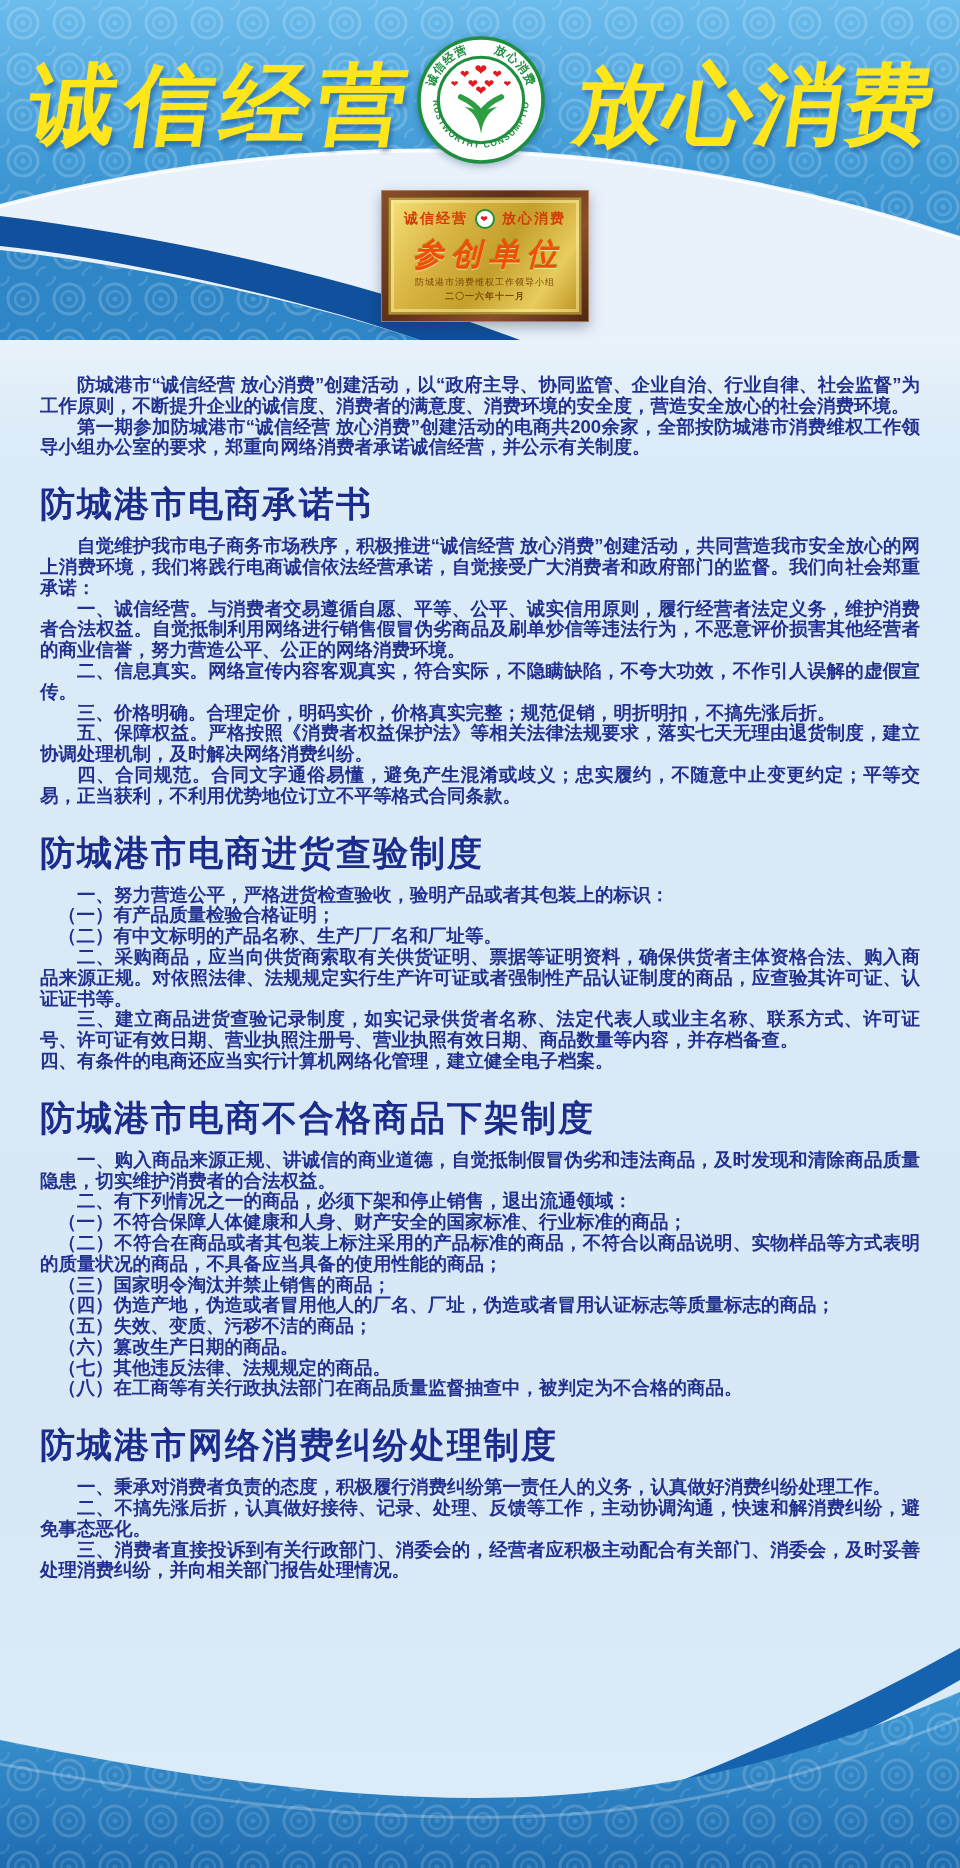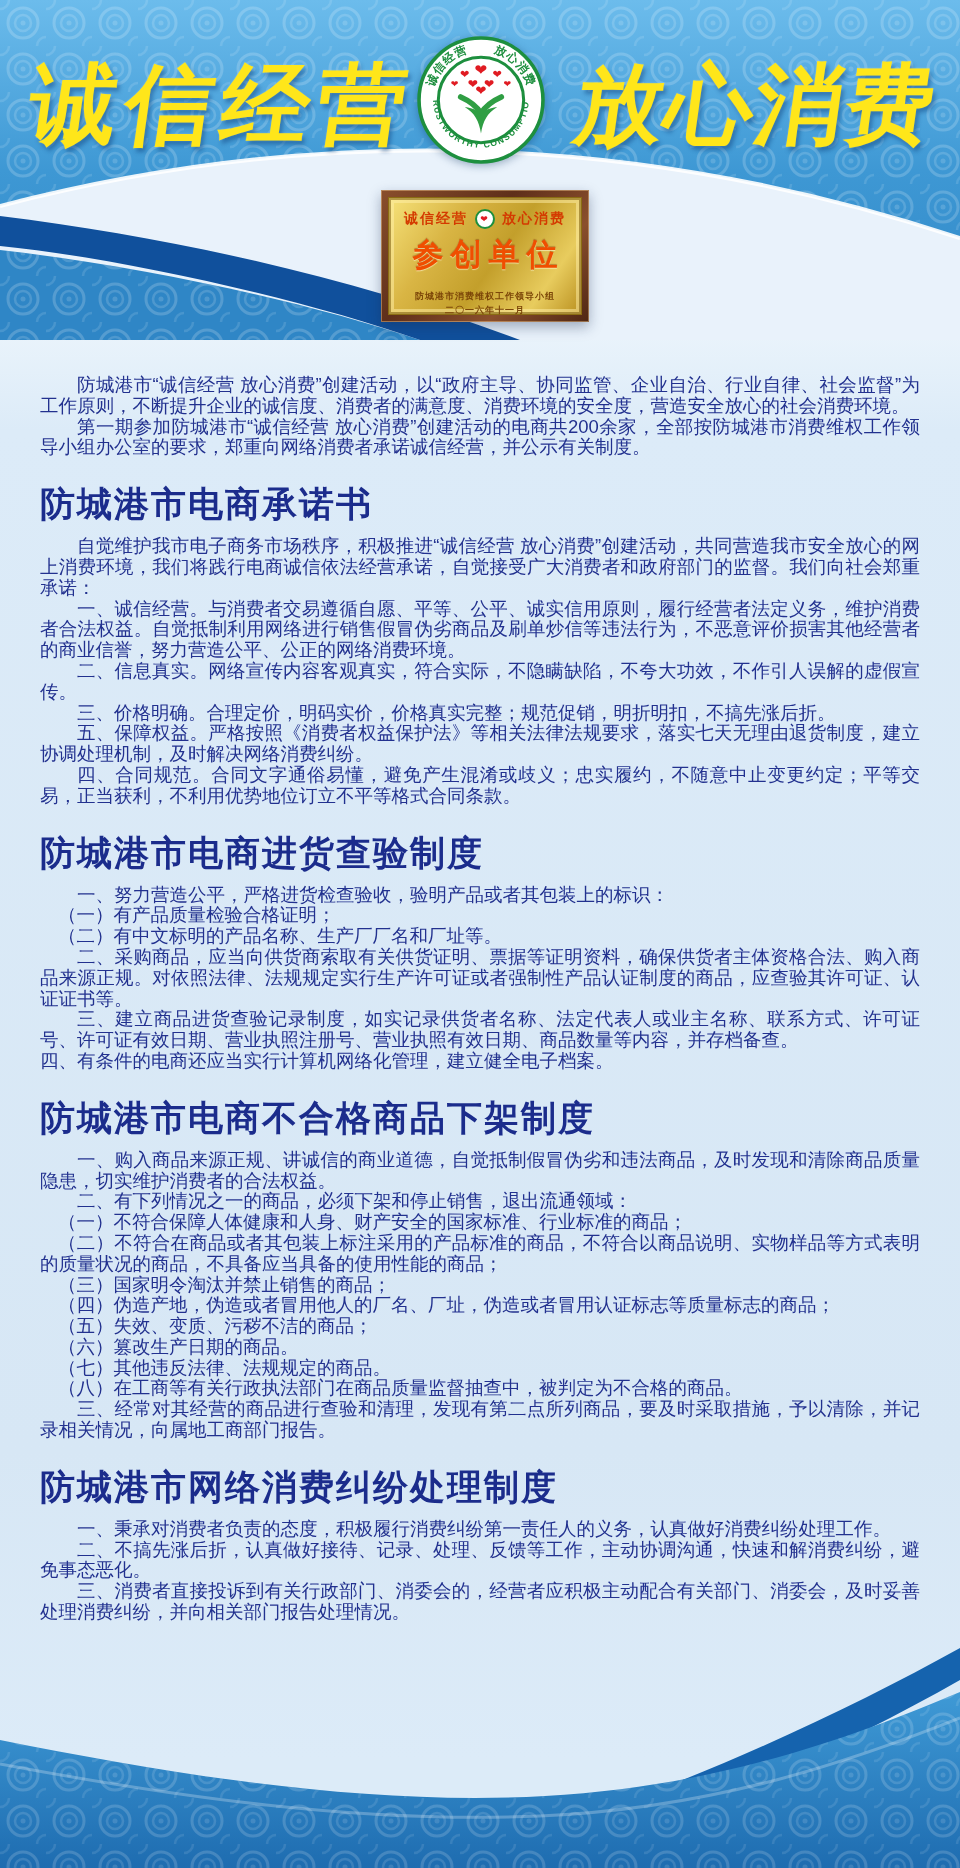--- a/index.html
+++ b/index.html
@@ -33,27 +33,28 @@
     display:flex;flex-direction:column;align-items:center;
   }
   .plaque-row{display:flex;align-items:center;gap:7px;margin-top:11px;font-size:14px;font-weight:bold;color:#d43a00;letter-spacing:2px;}
   .plaque-logo{
     width:20px;height:20px;border-radius:50%;background:#fff;border:2px solid #1d8f3e;
     display:flex;align-items:center;justify-content:center;font-size:9px;color:#e01b22;box-sizing:border-box;
   }
   .plaque-title{
     margin-top:5px;font-size:31px;font-weight:900;color:#f04e00;letter-spacing:7px;text-indent:7px;
     text-shadow:0 1px 1px rgba(255,255,220,.6),0 -1px 1px rgba(120,40,0,.4);
-  }
-  .plaque-issuer{margin-top:14px;font-size:9px;font-weight:bold;color:#7c4608;letter-spacing:1px;}
+    font-style:italic;
+  }
+  .plaque-issuer{margin-top:0;font-size:9px;font-weight:normal;color:#7c4608;letter-spacing:1px;}
   .plaque-date{font-size:9px;font-weight:bold;color:#7c4608;margin-top:1px;letter-spacing:1px;text-align:center;}
   
   .content{position:absolute;top:375px;left:40px;width:880px;}
   .t{
-    margin:0;font-size:18.5px;line-height:20.8px;font-weight:normal;color:#22318f;
+    margin:0;font-size:18.5px;line-height:20.8px;font-weight:bold;color:#22318f;
     text-align:justify;
   }
   .ind2{text-indent:37px}
   .ind1{text-indent:18px}
   .ind0{text-indent:0}
   h2.sec{
     margin:26px 0 12px;font-size:35px;line-height:40px;font-weight:900;color:#1b2c8c;
     text-align:left;letter-spacing:2px;
   }
   
@@ -162,21 +163,20 @@
     <p class="t ind2">一、购入商品来源正规、讲诚信的商业道德，自觉抵制假冒伪劣和违法商品，及时发现和清除商品质量隐患，切实维护消费者的合法权益。</p>
     <p class="t ind2">二、有下列情况之一的商品，必须下架和停止销售，退出流通领域：</p>
     <p class="t ind1">（一）不符合保障人体健康和人身、财产安全的国家标准、行业标准的商品；</p>
     <p class="t ind1">（二）不符合在商品或者其包装上标注采用的产品标准的商品，不符合以商品说明、实物样品等方式表明的质量状况的商品，不具备应当具备的使用性能的商品；</p>
     <p class="t ind1">（三）国家明令淘汰并禁止销售的商品；</p>
     <p class="t ind1">（四）伪造产地，伪造或者冒用他人的厂名、厂址，伪造或者冒用认证标志等质量标志的商品；</p>
     <p class="t ind1">（五）失效、变质、污秽不洁的商品；</p>
     <p class="t ind1">（六）篡改生产日期的商品。</p>
     <p class="t ind1">（七）其他违反法律、法规规定的商品。</p>
     <p class="t ind1">（八）在工商等有关行政执法部门在商品质量监督抽查中，被判定为不合格的商品。</p>
-    <p class="t ind2">三、经常对其经营的商品进行查验和清理，发现有第二点所列商品，要及时采取措施，予以清除，并记录相关情况，向属地工商部门报告。</p>
 
     <h2 class="sec">防城港市网络消费纠纷处理制度</h2>
     <p class="t ind2">一、秉承对消费者负责的态度，积极履行消费纠纷第一责任人的义务，认真做好消费纠纷处理工作。</p>
     <p class="t ind2">二、不搞先涨后折，认真做好接待、记录、处理、反馈等工作，主动协调沟通，快速和解消费纠纷，避免事态恶化。</p>
     <p class="t ind2">三、消费者直接投诉到有关行政部门、消委会的，经营者应积极主动配合有关部门、消委会，及时妥善处理消费纠纷，并向相关部门报告处理情况。</p>
 
   </div>
 
   <div class="footer">
     <svg class="footer-bg" viewBox="0 0 960 300" preserveAspectRatio="none">

